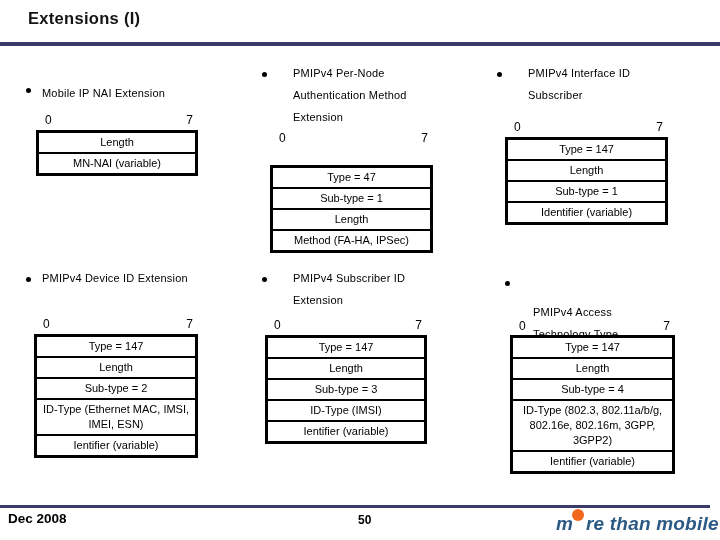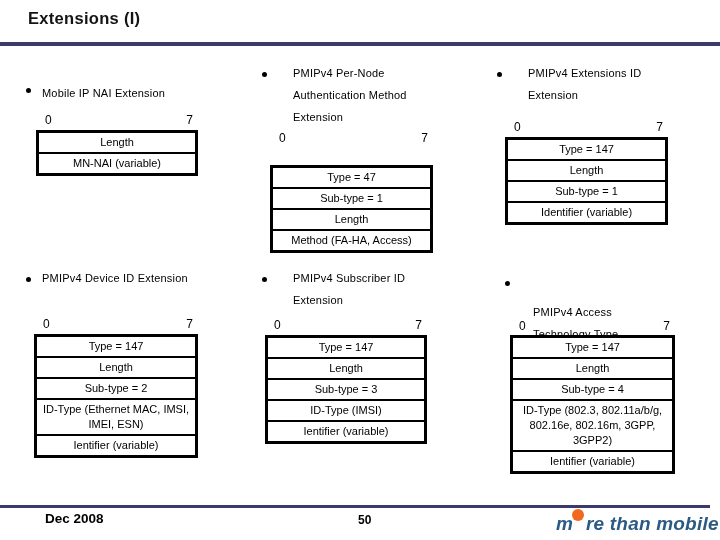--- a/index.html
+++ b/index.html
@@ -65,21 +65,21 @@
   .s5 .bits{left:3px;top:50px;width:162px;}
   .s5 .fbox{left:3px;top:68px;width:162px;}
 
   .s6{left:505px;top:269px;}
   .s6 .bullet{left:0;top:12px;}
   .s6 .sec-title{left:28px;top:0;width:132px;margin-top:32px;}
   .s6 .bits{left:5px;top:49px;width:165px;}
   .s6 .fbox{left:5px;top:66px;width:165px;}
 
   
-  .footer-date{position:absolute;left:8px;top:511px;font-size:13.5px;font-weight:bold;color:#000;margin-left:37px;}
+  .footer-date{position:absolute;left:8px;top:511px;font-size:13.5px;font-weight:bold;color:#000;}
   .page-number{position:absolute;left:358px;top:513px;font-size:12px;font-weight:bold;color:#000;}
   .logo{position:absolute;left:556px;top:509px;width:160px;height:26px;
         font-style:italic;font-weight:bold;font-size:19px;color:var(--logo-text,#2b5a85);}
   .logo-m{position:absolute;left:0;top:4px;}
   .logo-dot{position:absolute;left:16px;top:0;width:12px;height:12px;border-radius:50%;
             background:var(--logo-dot,#f2691d);}
   .logo-rest{position:absolute;left:30px;top:4px;white-space:nowrap;letter-spacing:.2px;}
 </style>
 </head>
 <body>
@@ -106,27 +106,27 @@
     <span class="bullet"></span>
     <div class="sec-title">PMIPv4 Per-Node Authentication Method Extension</div>
     <div class="bits">
       <span>0</span>
       <span>7</span>
     </div>
     <div class="fbox">
         <div class="row">Type = 47</div>
         <div class="row">Sub-type = 1</div>
         <div class="row">Length</div>
-        <div class="row">Method (FA-HA, Access)</div>
+        <div class="row">Method (FA-HA, IPSec)</div>
       </div>
   </section>
 
   <section class="sec s3">
     <span class="bullet"></span>
-    <div class="sec-title">PMIPv4 Extensions ID Extension</div>
+    <div class="sec-title">PMIPv4 Interface ID Subscriber</div>
     <div class="bits">
       <span>0</span>
       <span>7</span>
     </div>
     <div class="fbox">
         <div class="row">Type = 147</div>
         <div class="row">Length</div>
         <div class="row">Sub-type = 1</div>
         <div class="row">Identifier (variable)</div>
       </div>

